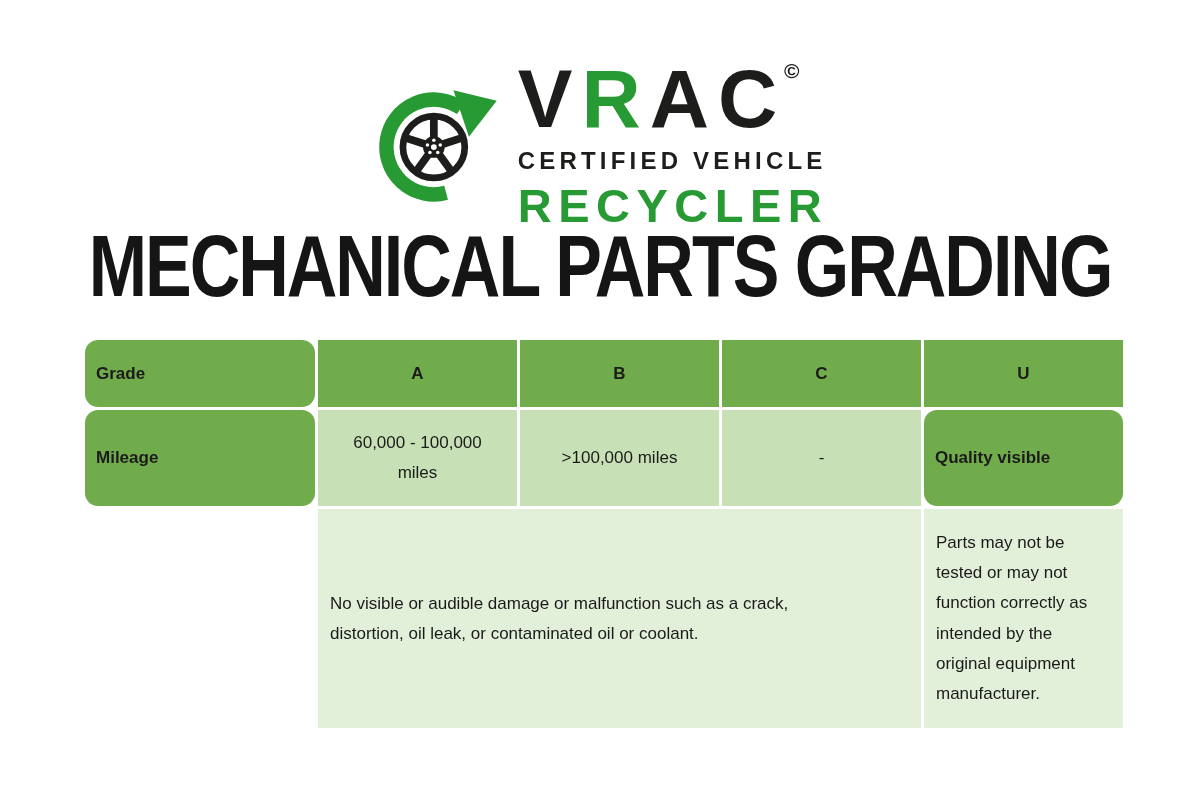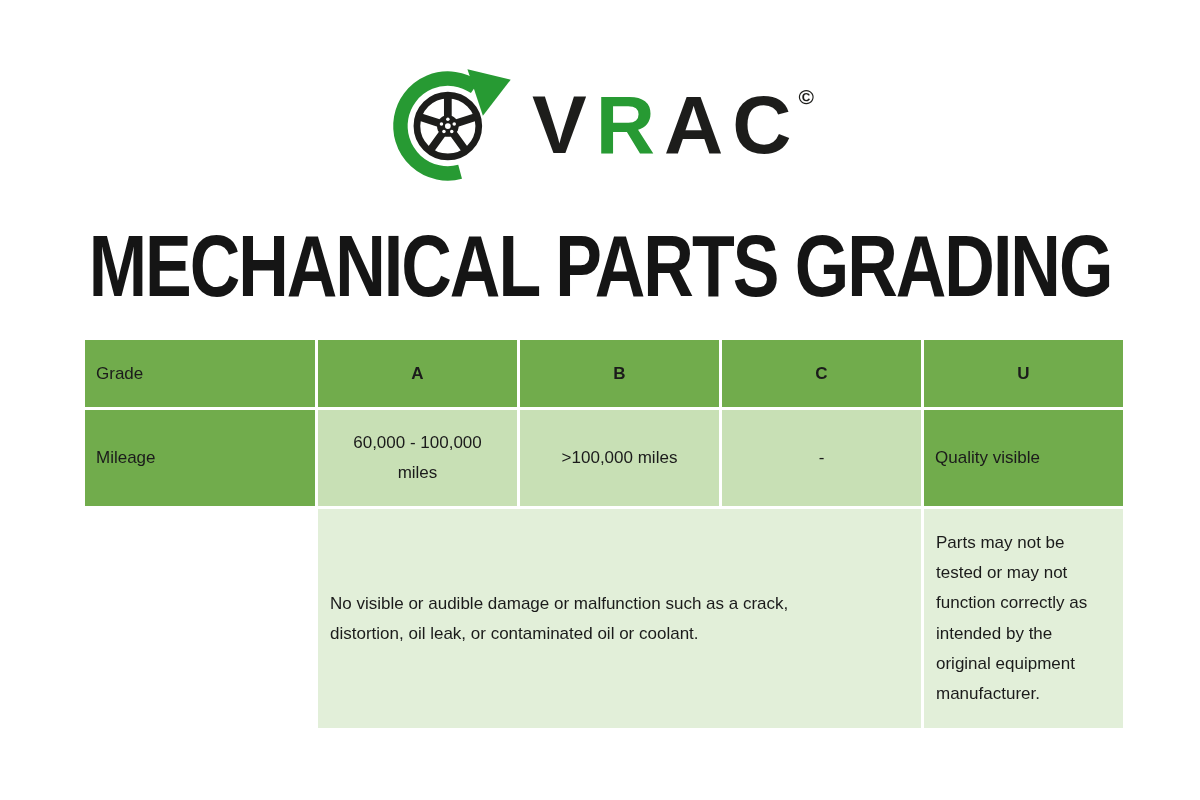--- a/index.html
+++ b/index.html
@@ -30,22 +30,22 @@
                        transform:scaleY(1.25); transform-origin:top center;
                        white-space:nowrap; }
 
   
   .grading-table { position:absolute; left:85px; top:340px;
                    display:grid;
                    grid-template-columns:230px 199px 199px 199px 199px;
                    grid-template-rows:67px 96px 219px;
                    gap:3px; background:#ffffff; }
   .cell { display:flex; align-items:center; font-size:17px; color:#1b1b1b; }
-  .cell-green { background:var(--accent_green); font-weight:normal;
-                justify-content:flex-start; padding-left:11px; }
+  .cell-green { background:var(--accent_green); font-weight:bold;
+                justify-content:flex-start; padding-left:11px;border-radius:13px; }
   .cell-green-center { background:var(--accent_green); font-weight:bold;
                        justify-content:center; }
   .cell-band { background:var(--band_green); justify-content:center;
                text-align:center; line-height:1.75; }
   .cell-band-pad { padding:12px 28px; }
   .cell-light { background:var(--band_green_light); }
   .cell-quality-abc { grid-column:2 / 5; flex-direction:column;
                       align-items:flex-start; justify-content:center;
                       padding:10px 120px 10px 12px; line-height:1.72; }
   .cell-quality-abc p + p { margin-top:29px;text-align:right; }
@@ -83,20 +83,22 @@
     </svg>
   </span>
   <div class="logo-text">
     <div class="brand-line">
       <span>V</span>
         <span class="green">R</span>
         <span>A</span>
         <span>C</span>
         <span class="brand-copy">©</span>
     </div>
+    <div class="certified-line">CERTIFIED VEHICLE</div>
+    <div class="recycler-line">RECYCLER</div>
   </div>
 </div>
 
 <div class="page-title">
   <span>MECHANICAL PARTS GRADING</span>
 </div>
 
 <div class="grading-table">
 
   <div class="cell cell-green">

